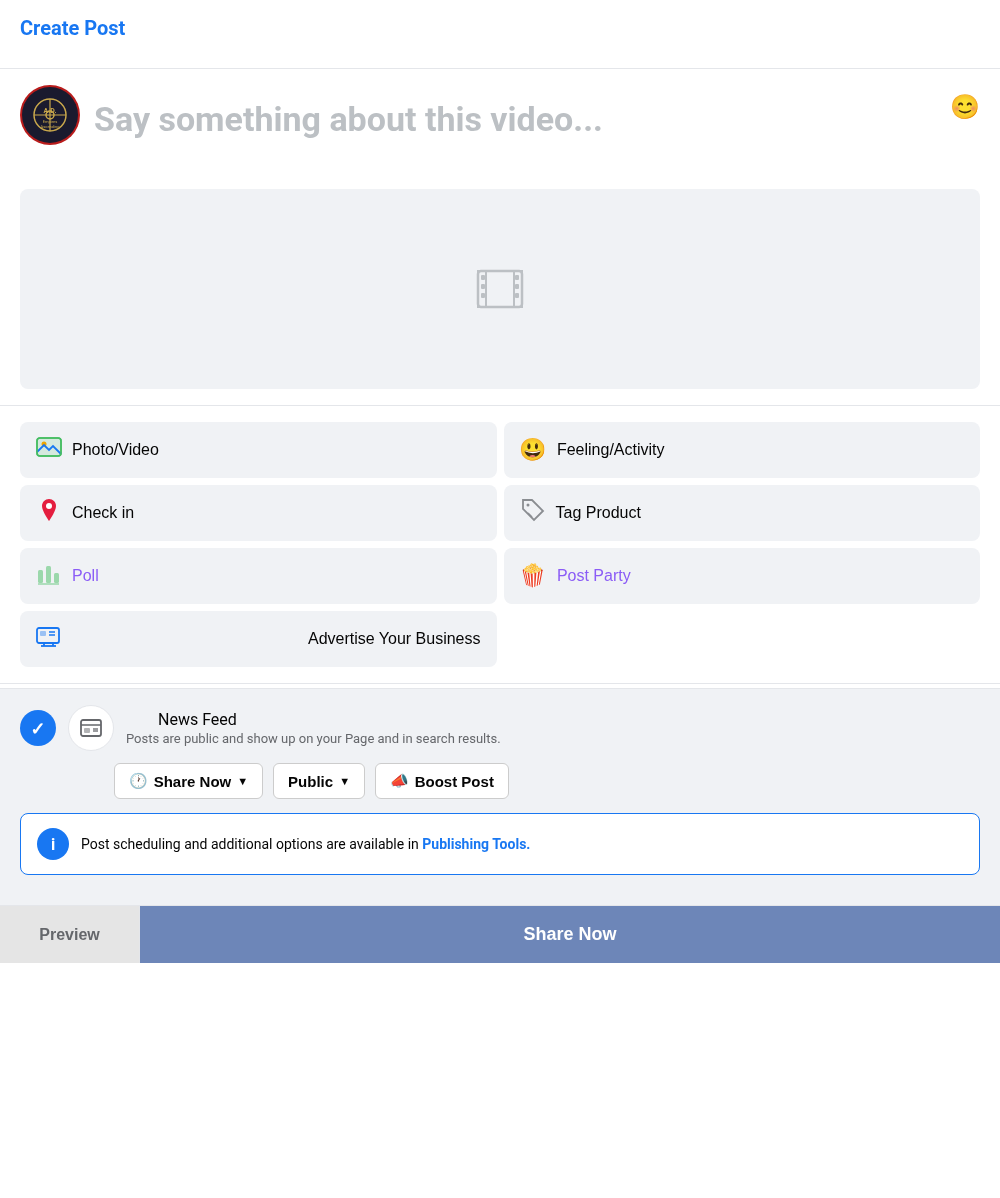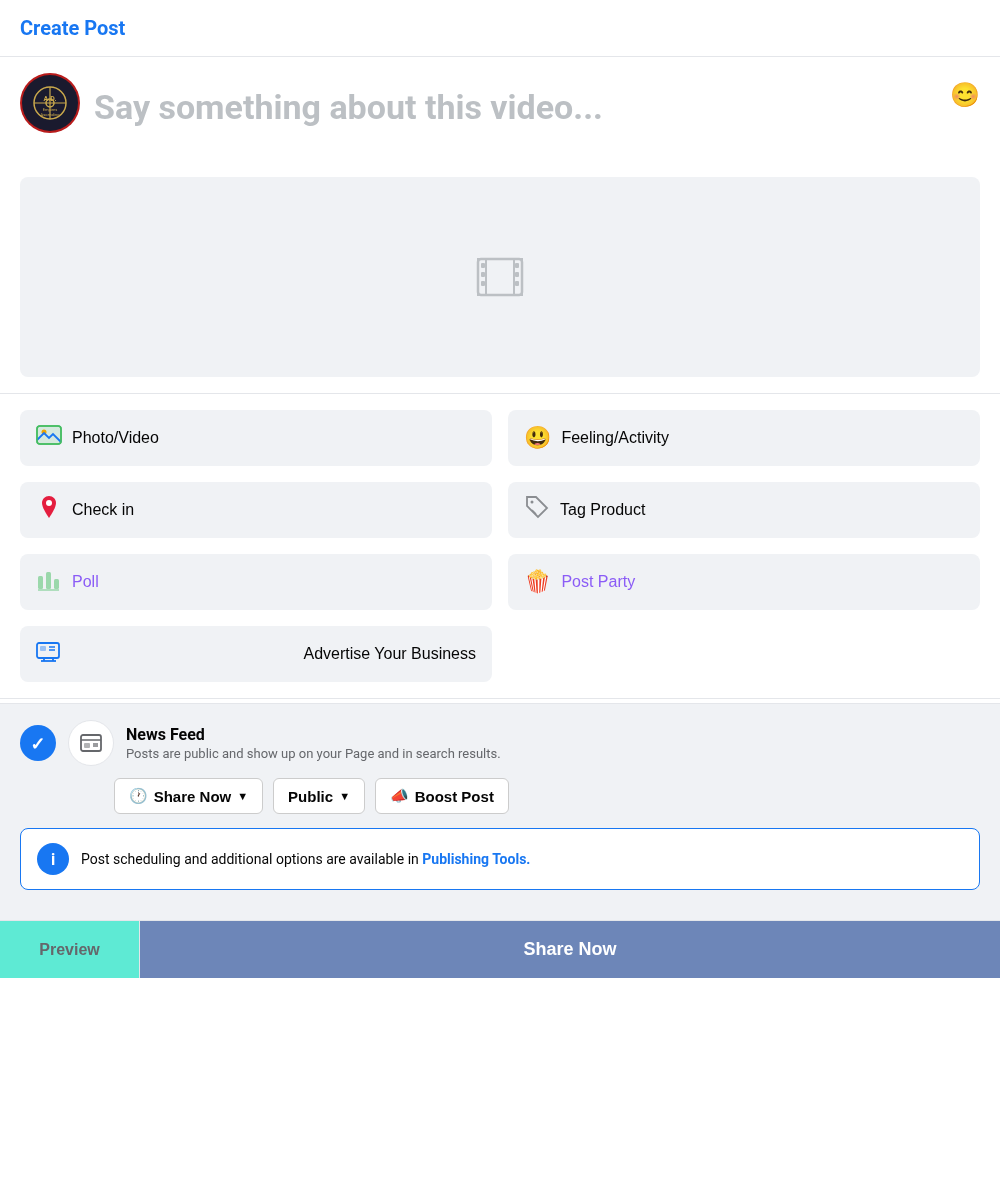--- a/index.html
+++ b/index.html
@@ -6,21 +6,21 @@
     body {
       font-family: -apple-system, BlinkMacSystemFont, 'Segoe UI', Roboto, Helvetica, Arial, sans-serif;
       background: #fff;
       width: 1000px;
       min-height: 1198px;
       overflow-x: hidden;
     }
 
     
     .header {
-      padding: 16px 20px 16px 20px;
+      padding: 16px 20px 28px 20px;
       border-bottom: 1px solid #e4e6ea;
     }
     .header-title {
       font-size: 20px;
       font-weight: 700;
       color: #1877f2;
     }
 
     
     .post-input-area {
@@ -76,21 +76,21 @@
     .divider {
       height: 1px;
       background: #e4e6ea;
       margin: 4px 0;
     }
 
     
     .action-grid {
       display: grid;
       grid-template-columns: 1fr 1fr;
-      gap: 16px;
+      gap: 7px;
       padding: 12px 20px;
     }
     .action-btn {
       display: flex;
       align-items: center;
       gap: 10px;
       background: #f0f2f5;
       border: none;
       border-radius: 8px;
       padding: 12px 16px;
@@ -149,23 +149,24 @@
       display: flex;
       align-items: center;
       justify-content: center;
       cursor: pointer;
       flex-shrink: 0;
     }
     .news-feed-info {
       flex: 1;
     }
     .news-feed-title {
-      font-weight: 700;
+      font-weight: 400;
       font-size: 16px;
       color: #050505;
+      margin-left: 32px;
     }
     .news-feed-desc {
       font-size: 13px;
       color: #65676b;
       margin-top: 2px;
     }
 
     .sharing-buttons {
       display: flex;
       gap: 10px;
@@ -226,21 +227,21 @@
     }
 
     
     .footer-buttons {
       display: flex;
       gap: 0;
       border-top: 1px solid #e4e6ea;
     }
     .preview-btn {
       flex: 0 0 140px;
-      background: #5eead4;
+      background: #e5e5e5;
       border: none;
       border-right: 1px solid #e4e6ea;
       padding: 18px;
       font-size: 16px;
       font-weight: 600;
       color: #65676b;
       cursor: pointer;
       text-align: center;
     }
     .share-now-btn {

